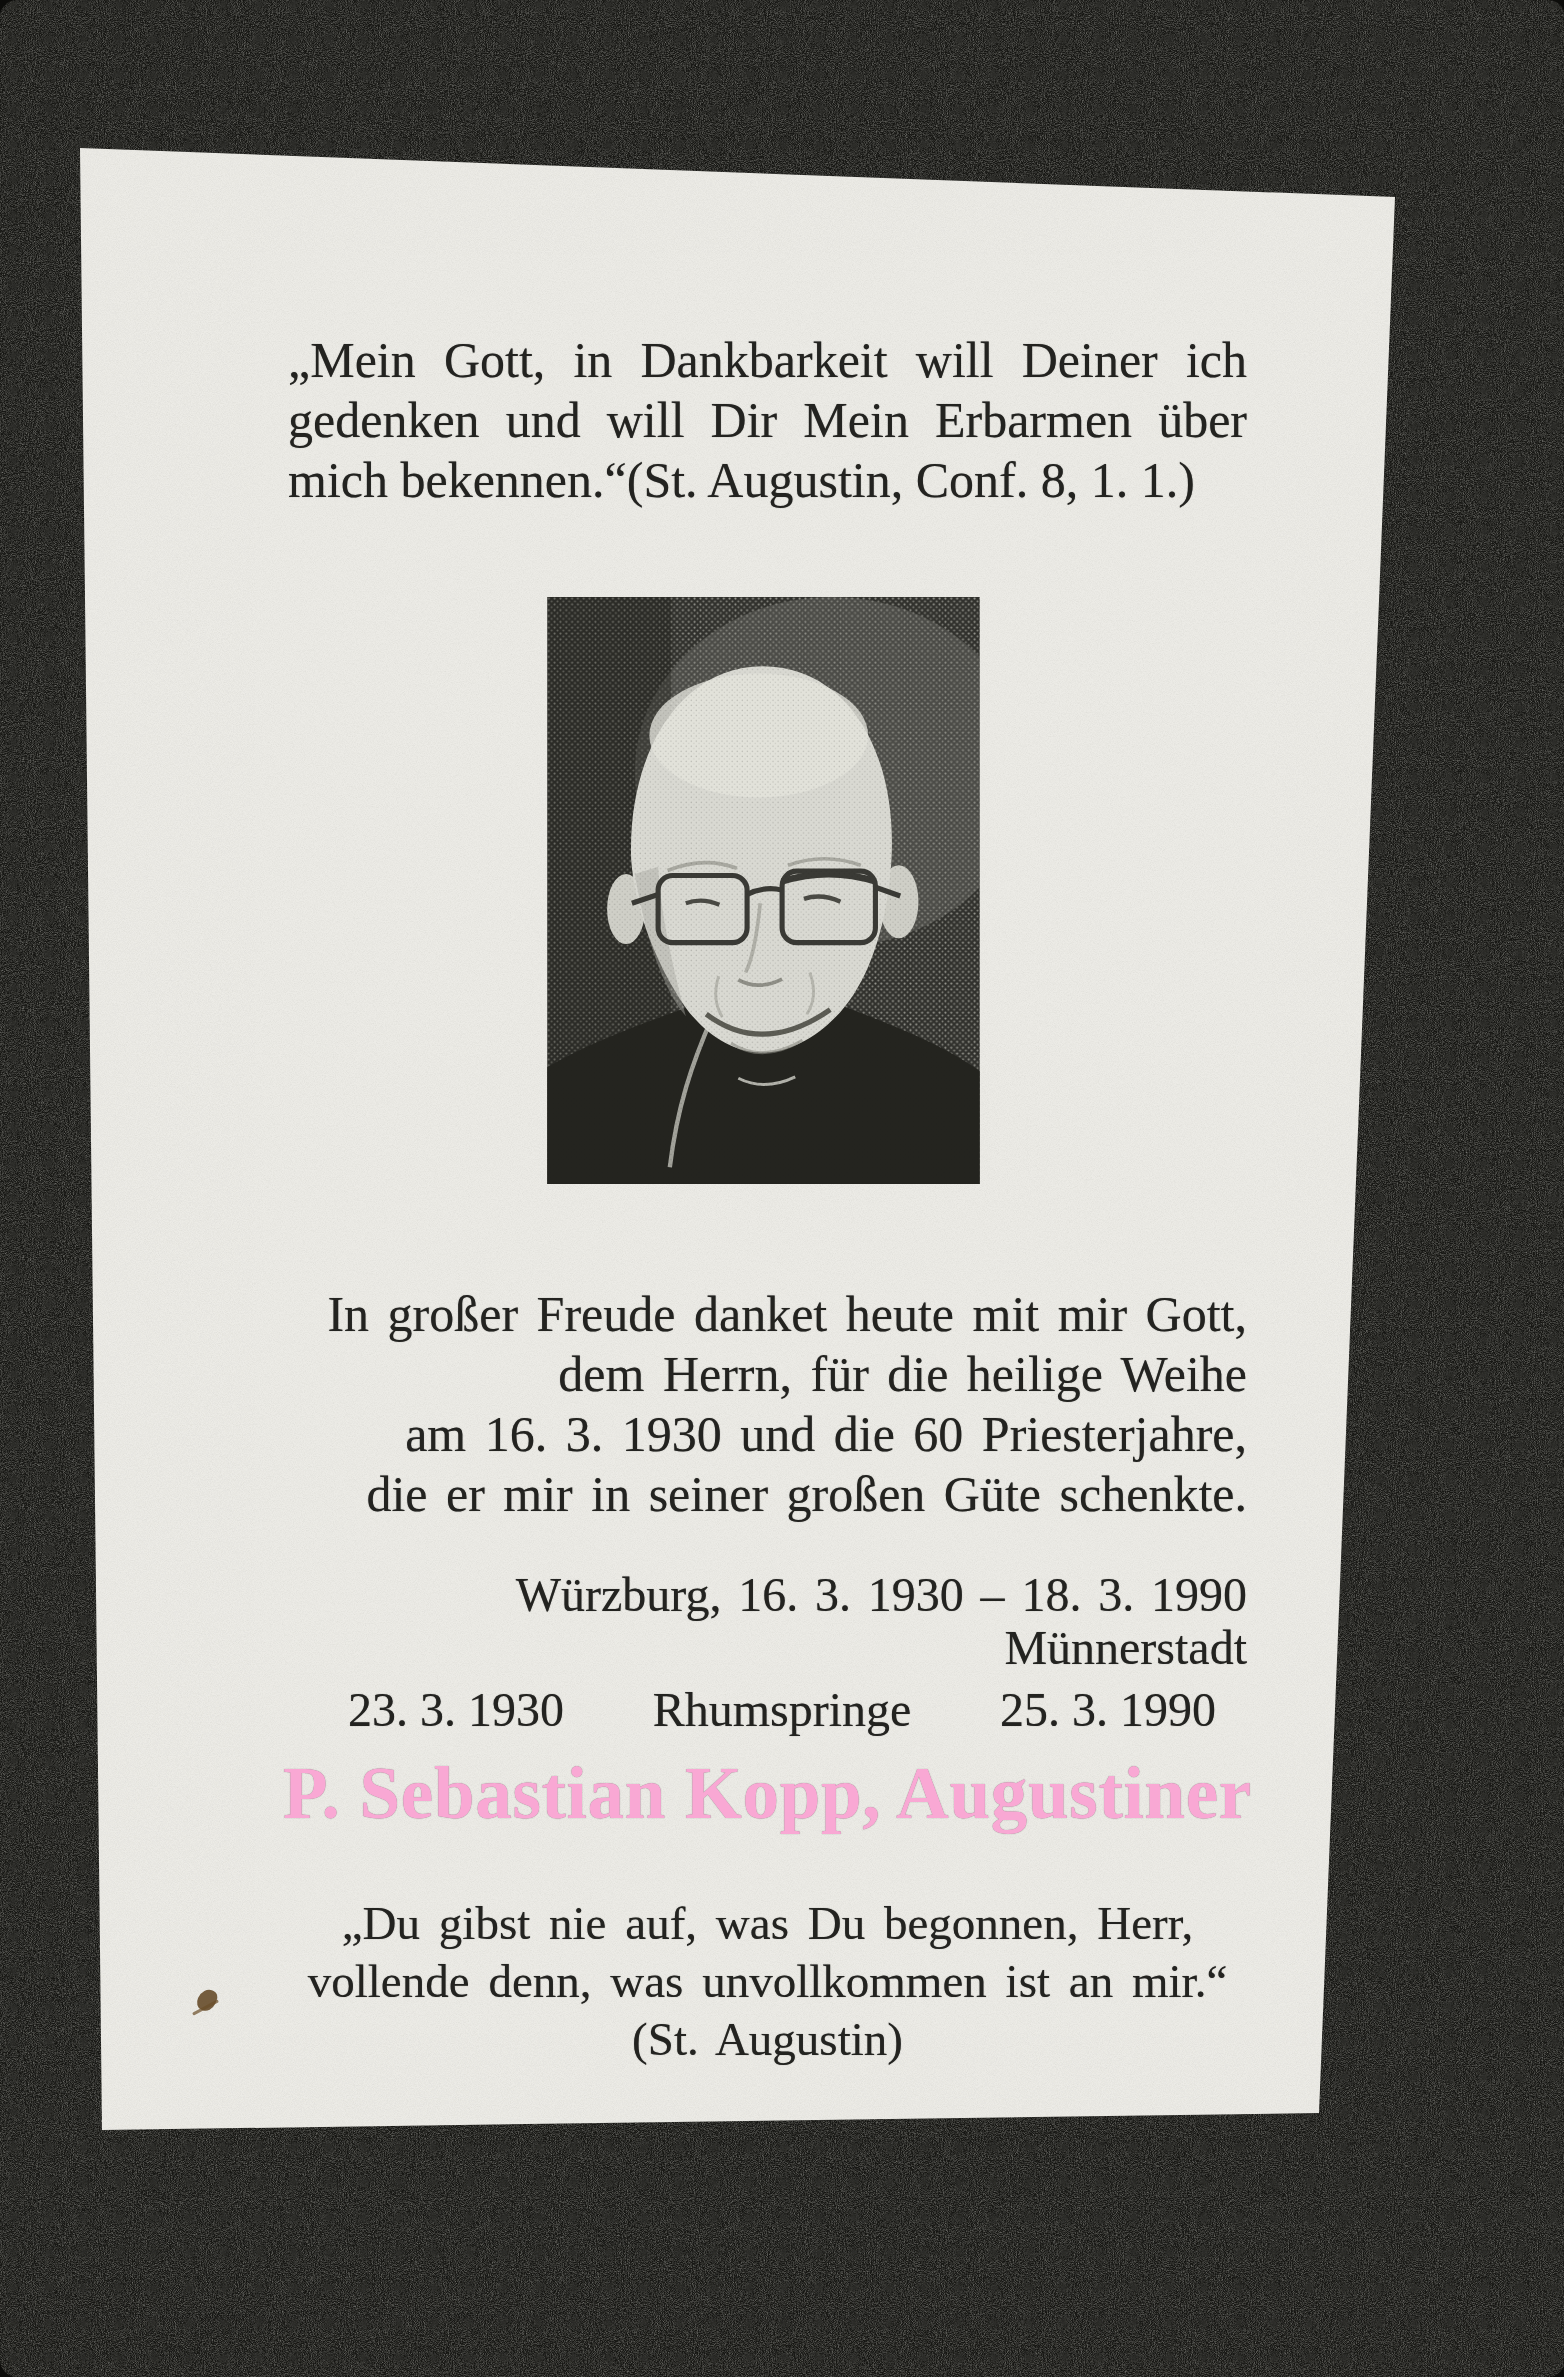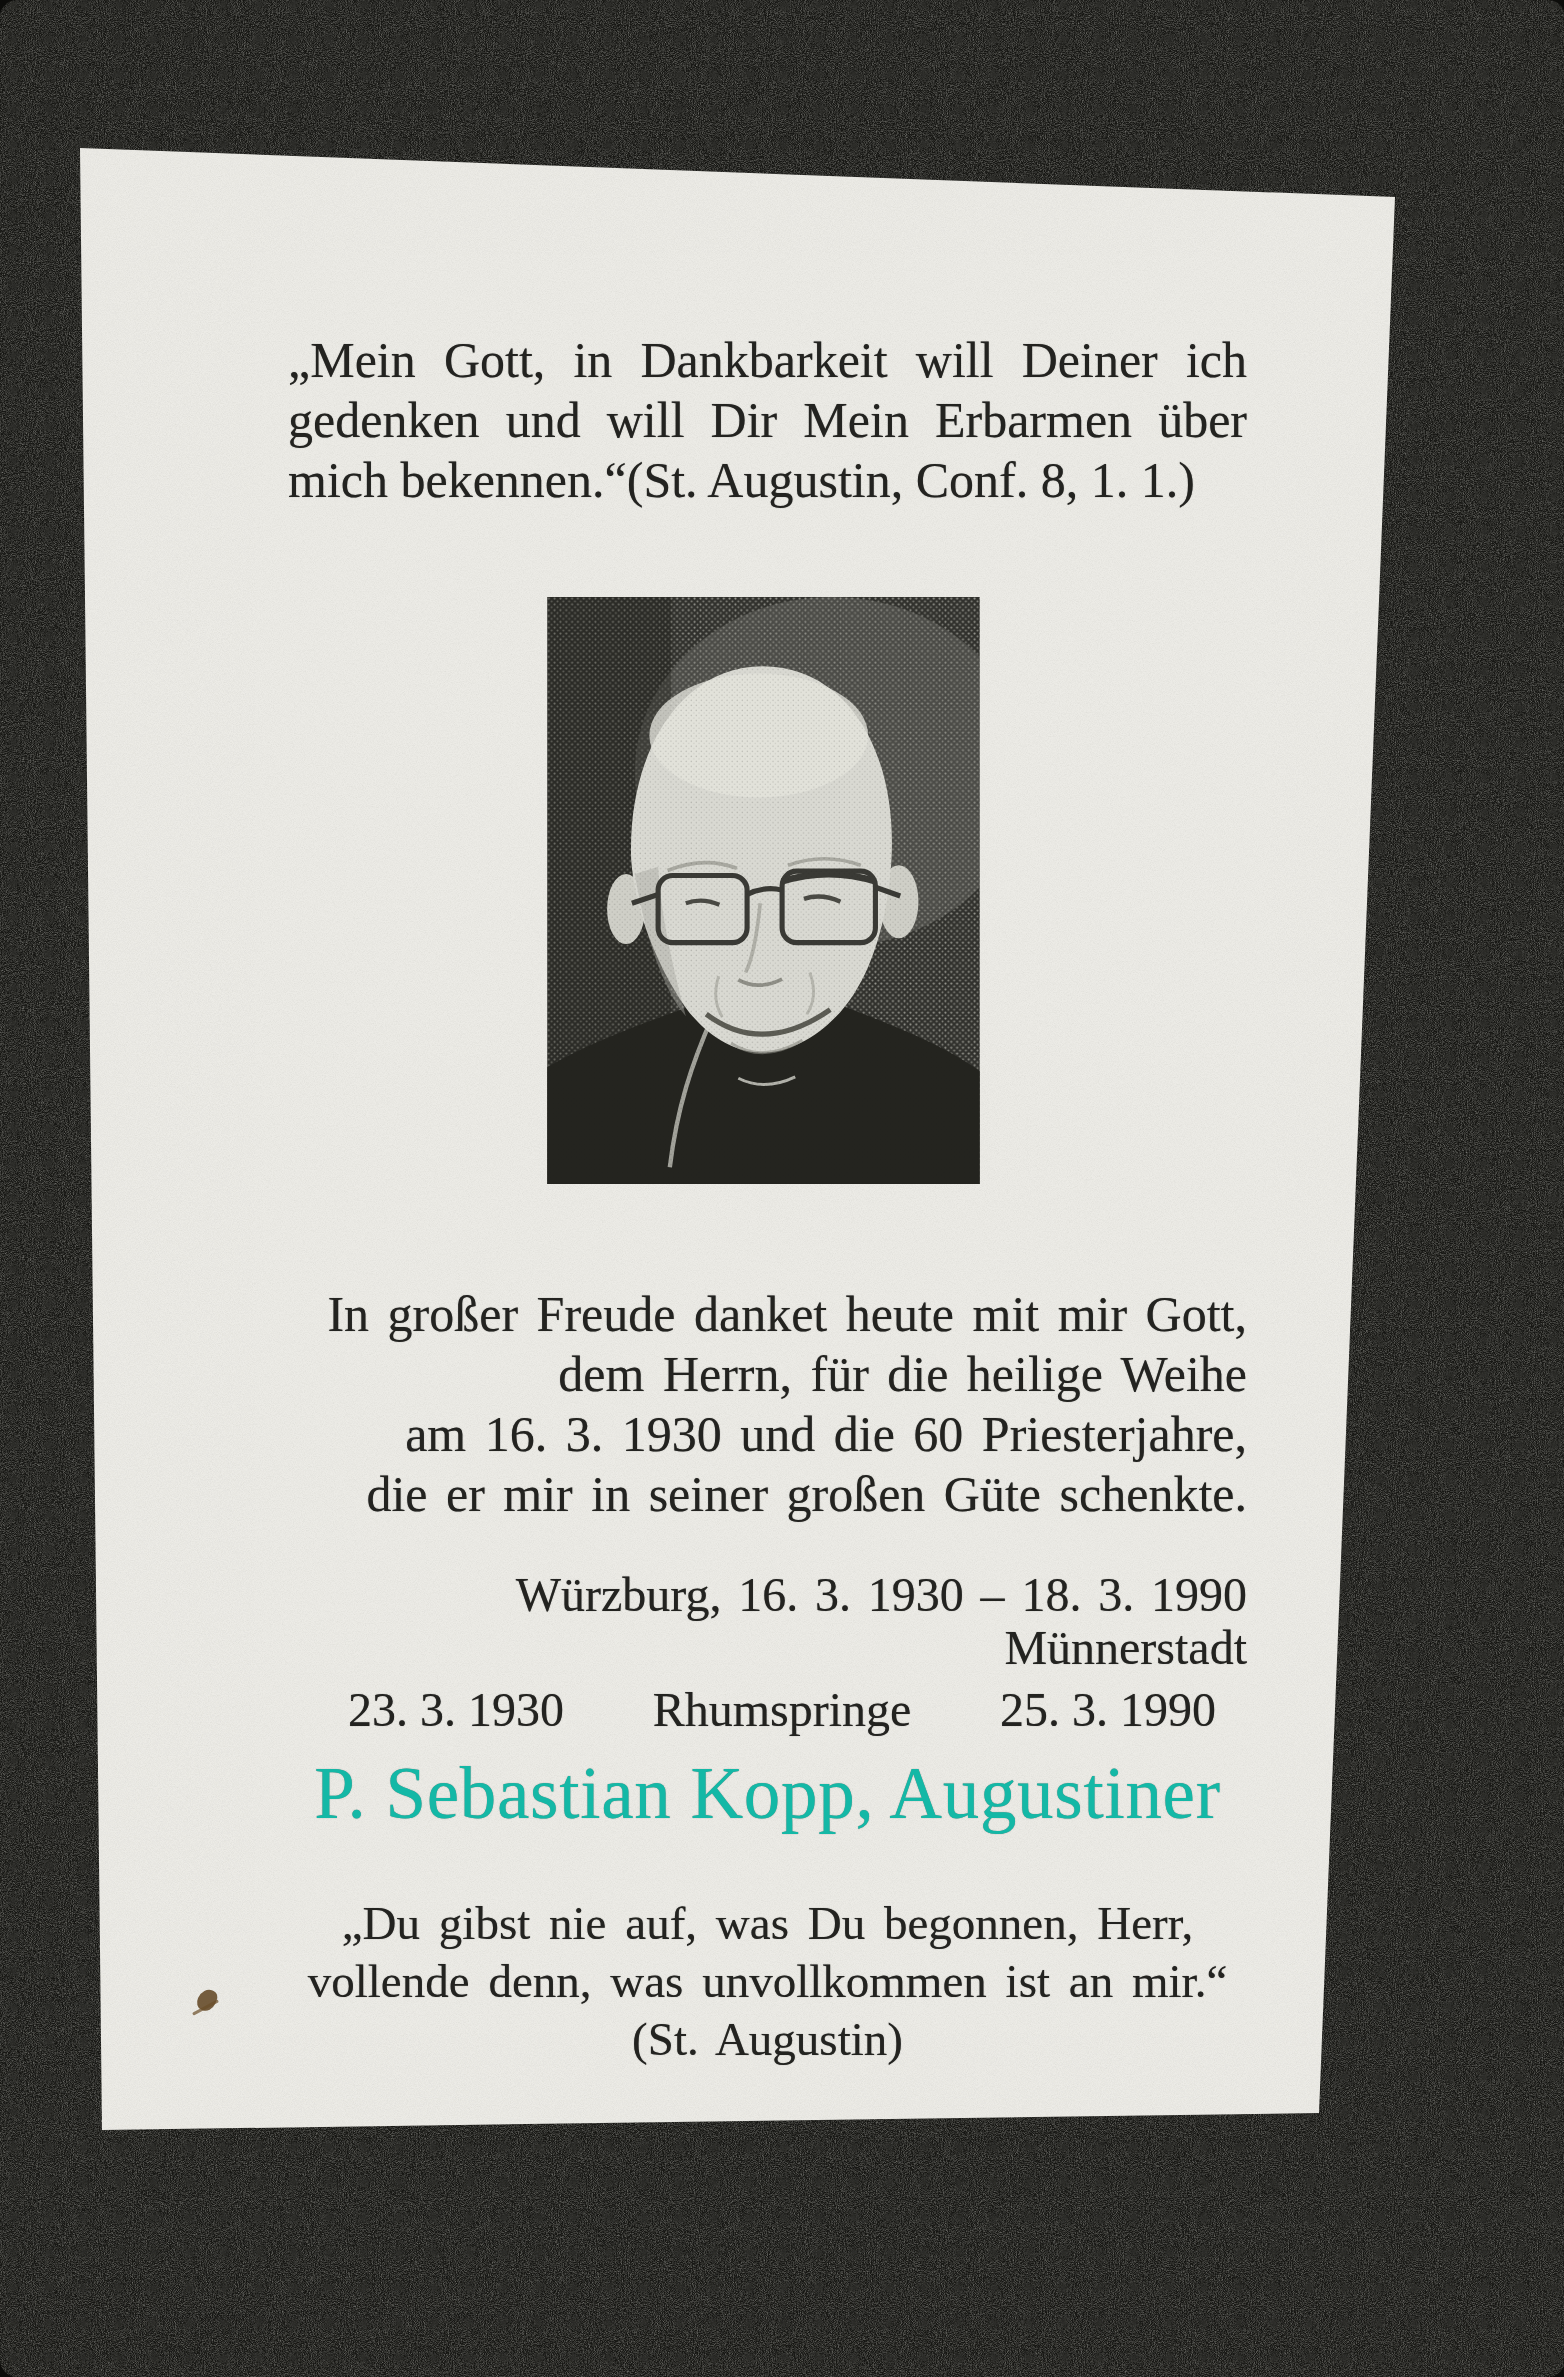--- a/index.html
+++ b/index.html
@@ -52,23 +52,23 @@
     text-align: right; word-spacing: 0.10em;
   }
   .dates-2 {
     left: 348px; top: 1643px; width: 868px;
     font-size: 48px; line-height: 53px;
     display: flex; justify-content: space-between; margin-top: 40px;
   }
   .name-line {
     left: 277px; top: 1754px; width: 981px;
     font-size: 73px; line-height: 80px;
-    font-weight: normal; text-align: center;
+    font-weight: bold; text-align: center;
     letter-spacing: 0.7px;
-    color: #14b8a6;
+    color: #f9a8d4;
   }
   .closing {
     left: 288px; top: 1894px; width: 959px;
     font-size: 47px; line-height: 58px;
     text-align: center; word-spacing: 0.15em;
   }
   .speck {
     position: absolute;
     left: 198px; top: 1989px;
     width: 17.5px; height: 22px;

